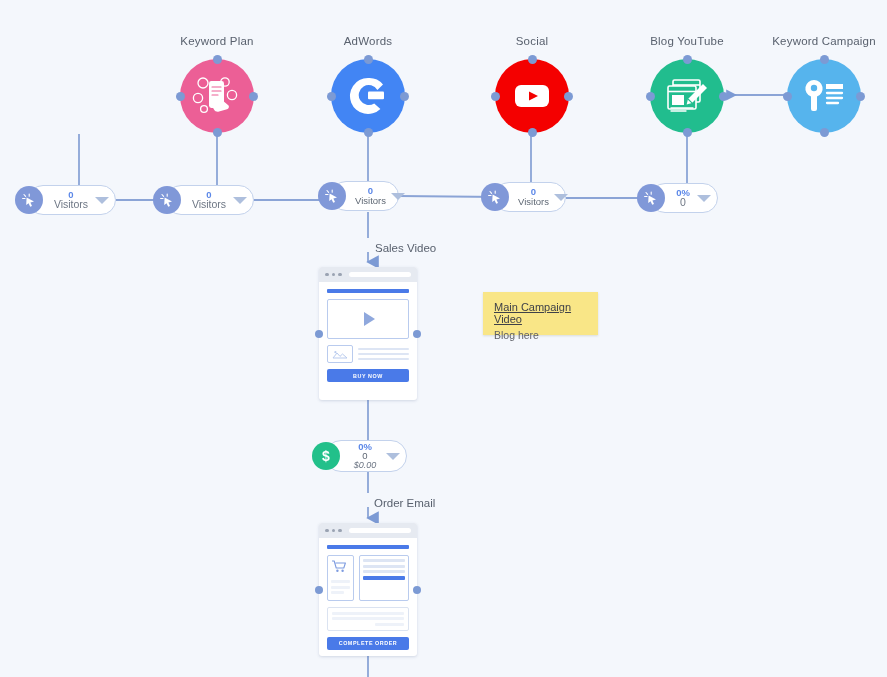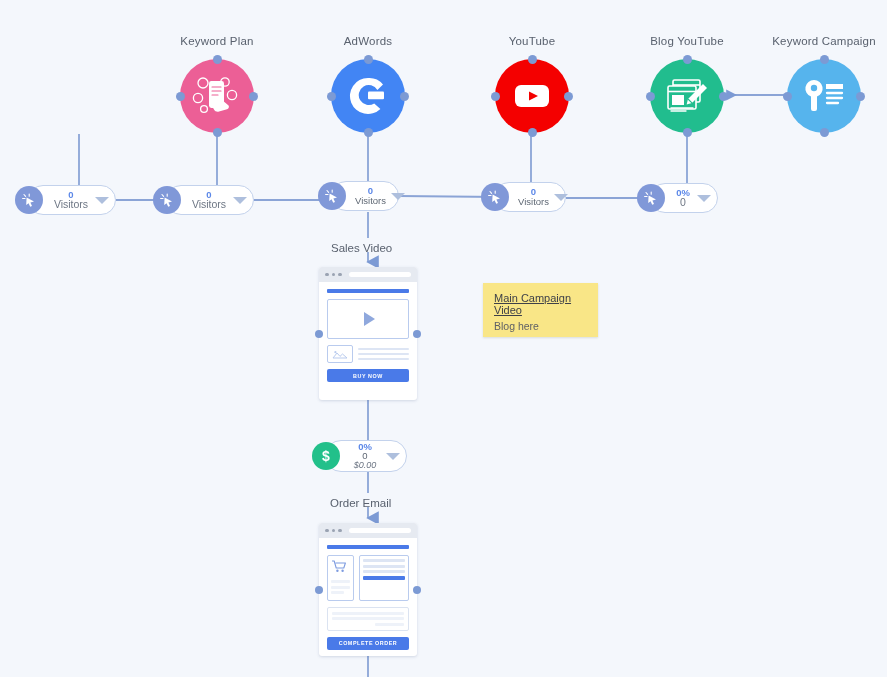--- a/index.html
+++ b/index.html
@@ -110,20 +110,21 @@
   .note .t{
     font-size:11px;color:#3f4148;text-decoration:underline;
     display:inline-block;margin-bottom:4px;
   }
   .note .b{font-size:10.5px;color:#5d5f66;}
 
   
   .steplabel{
     position:absolute;font-size:11.5px;color:#59616e;text-align:center;
     white-space:nowrap;
+    margin-left:44px;
   }
 </style>
 </head>
 <body>
 
 <div id="canvas">
 
   <svg id="edges" viewBox="0 0 887 677" xmlns="http://www.w3.org/2000/svg">
     <defs>
       <marker id="arrL" markerWidth="8" markerHeight="8" refX="6" refY="4" orient="auto">
@@ -197,21 +198,21 @@
         <span class="port l"></span>
         <span class="port r"></span>
         <svg width="46" height="46" viewBox="0 0 46 46">
           <path d="M23 5 a18 18 0 1 0 12.4 31 l-6.2 -5.6 A10 10 0 1 1 32.4 17 l5.6 -5.6 A18 18 0 0 0 23 5 Z" fill="#fff"></path>
           <rect x="23" y="18.6" width="16" height="7.6" rx="1" fill="#fff"></rect>
         </svg>
       </div>
     </div>
 
     <div class="src" style="left:477px;top:34px;">
-      <div class="cap">YouTube</div>
+      <div class="cap">Social</div>
       <div class="circle" style="background:#f40000;">
         <span class="port t"></span>
         <span class="port b"></span>
         <span class="port l"></span>
         <span class="port r"></span>
         <svg width="42" height="30" viewBox="0 0 42 30">
           <rect x="4" y="4" width="34" height="22" rx="6" fill="#fff"></rect>
           <path d="M18 10.5 L27 15 L18 19.5 Z" fill="#f40000"></path>
         </svg>
       </div>
@@ -435,18 +436,18 @@
         <div class="op-box">
           <div class="fline lt"></div>
           <div class="fline lt"></div>
           <div class="fline lt" style="width:40%;margin-left:60%;margin-bottom:0;"></div>
         </div>
         <div class="cbtn">COMPLETE ORDER</div>
       </div>
     </div>
   </div>
 
-  <div class="note" style="left:483px;top:283px;width:115px;height:54px;">
+  <div class="note" style="left:483px;top:292px;width:115px;height:43px;">
     <span class="t">Main Campaign Video</span>
     <div class="b">Blog here</div>
   </div>
 
 </div>
 
 </body></html>

